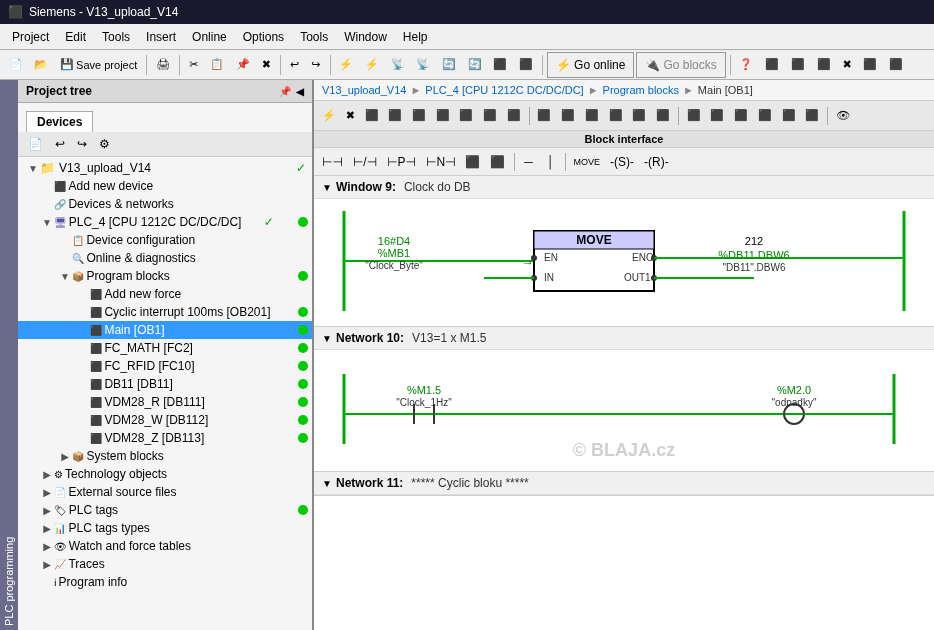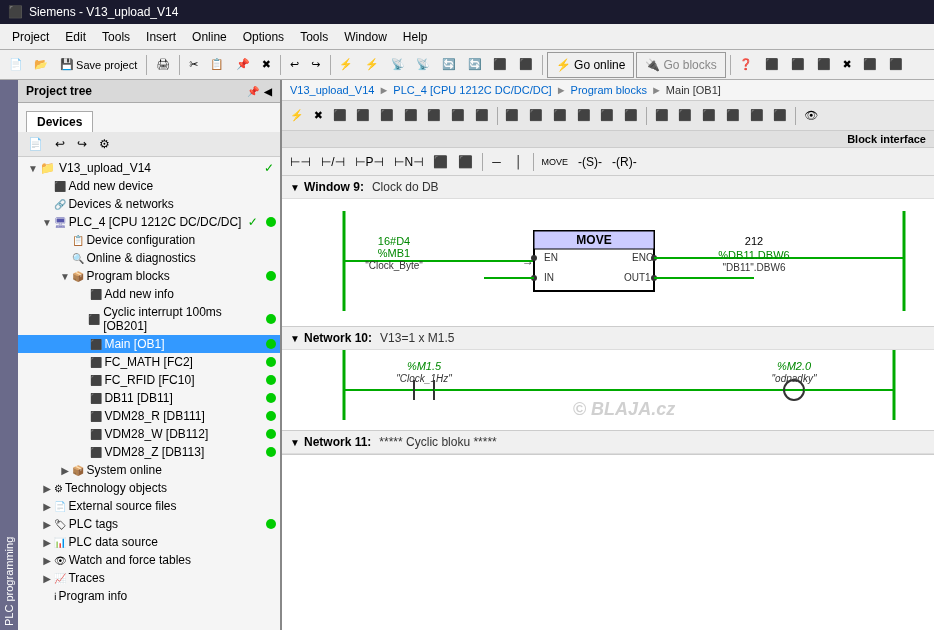--- a/index.html
+++ b/index.html
@@ -53,37 +53,37 @@
     .breadcrumb-sep { color: #888; }
     .breadcrumb-item { color: #0066cc; cursor: pointer; }
     .breadcrumb-item:last-child { color: #333; cursor: default; }
     
     
     .content-toolbar { background: #e8e8e8; height: 30px; display: flex; align-items: center; padding: 0 4px; gap: 2px; border-bottom: 1px solid #ccc; }
     .ct-btn { height: 22px; padding: 0 3px; background: none; border: 1px solid transparent; cursor: pointer; font-size: 11px; display: flex; align-items: center; }
     .ct-separator { width: 1px; height: 18px; background: #aaa; margin: 0 2px; }
     
     
-    .block-interface-bar { background: #e0e0e0; text-align: right; padding: 2px 8px; font-size: 11px; font-weight: bold; border-bottom: 1px solid #ccc; }
+    .block-interface-bar { background: #e0e0e0; text-align: center; padding: 2px 8px; font-size: 11px; font-weight: bold; border-bottom: 1px solid #ccc; }
     
     
     .lad-toolbar { background: #f0f0f0; height: 28px; display: flex; align-items: center; padding: 0 4px; gap: 2px; border-bottom: 1px solid #ccc; }
     .lad-btn { height: 22px; min-width: 20px; padding: 0 3px; background: none; border: 1px solid transparent; cursor: pointer; font-size: 12px; display: flex; align-items: center; justify-content: center; }
     .lad-sep { width: 1px; height: 18px; background: #aaa; margin: 0 2px; }
     
     
     .network-content { flex: 1; overflow-y: auto; background: white; }
     
     .network { border-bottom: 1px solid #ccc; }
     .network-header { display: flex; align-items: center; padding: 4px 8px; background: #f0f0f0; border-bottom: 1px solid #ddd; }
     .network-expand { width: 14px; font-size: 10px; cursor: pointer; }
     .network-title { font-weight: bold; font-size: 12px; margin-right: 8px; }
     .network-comment { font-size: 12px; color: #333; }
     
-    .network-body { padding: 8px 16px; position: relative; min-height: 80px; margin-left: 32px; }
+    .network-body { padding: 8px 16px; position: relative; min-height: 80px; }
     
     
     ::-webkit-scrollbar { width: 12px; height: 12px; }
     ::-webkit-scrollbar-track { background: #f0f0f0; }
     ::-webkit-scrollbar-thumb { background: #aaa; border: 2px solid #f0f0f0; }
     
     .go-online-btn { display: flex; align-items: center; gap: 3px; padding: 2px 8px; background: #f0f0f0; border: 1px solid #999; cursor: pointer; font-size: 12px; height: 26px; }
     .go-offline-btn { display: flex; align-items: center; gap: 3px; padding: 2px 8px; background: #f0f0f0; border: 1px solid #999; cursor: pointer; font-size: 12px; height: 26px; color: #888; }
   </style>
 </head>
@@ -247,21 +247,21 @@
         <span class="expand-icon">▼</span>
         <span style="font-size:10px;color:#aa5500;margin-right:2px">📦</span>
         <span>Program blocks</span>
         <span class="status-dot status-green" style="margin-left:auto"></span>
       </div>
 
       <div class="tree-item">
         <span class="indent" style="width:54px"></span>
         <span class="expand-icon"></span>
         <span style="font-size:10px;margin-right:2px">⬛</span>
-        <span>Add new info</span>
+        <span>Add new force</span>
       </div>
 
       <div class="tree-item">
         <span class="indent" style="width:54px"></span>
         <span class="expand-icon"></span>
         <span style="font-size:10px;color:#5555aa;margin-right:2px">⬛</span>
         <span>Cyclic interrupt 100ms [OB201]</span>
         <span class="status-dot status-green" style="margin-left:auto"></span>
       </div>
 
@@ -318,21 +318,21 @@
         <span class="expand-icon"></span>
         <span style="font-size:10px;color:#5555aa;margin-right:2px">⬛</span>
         <span>VDM28_Z [DB113]</span>
         <span class="status-dot status-green" style="margin-left:auto"></span>
       </div>
 
       <div class="tree-item">
         <span class="indent" style="width:36px"></span>
         <span class="expand-icon">▶</span>
         <span style="font-size:10px;color:#888;margin-right:2px">📦</span>
-        <span>System online</span>
+        <span>System blocks</span>
       </div>
 
       <div class="tree-item">
         <span class="indent" style="width:18px"></span>
         <span class="expand-icon">▶</span>
         <span style="font-size:10px;margin-right:2px">⚙</span>
         <span>Technology objects</span>
       </div>
 
       <div class="tree-item">
@@ -347,21 +347,21 @@
         <span class="expand-icon">▶</span>
         <span style="font-size:10px;margin-right:2px">🏷</span>
         <span>PLC tags</span>
         <span class="status-dot status-green" style="margin-left:auto"></span>
       </div>
 
       <div class="tree-item">
         <span class="indent" style="width:18px"></span>
         <span class="expand-icon">▶</span>
         <span style="font-size:10px;margin-right:2px">📊</span>
-        <span>PLC data source</span>
+        <span>PLC tags types</span>
       </div>
 
       <div class="tree-item">
         <span class="indent" style="width:18px"></span>
         <span class="expand-icon">▶</span>
         <span style="font-size:10px;margin-right:2px">👁</span>
         <span>Watch and force tables</span>
       </div>
 
       <div class="tree-item">
@@ -491,21 +491,21 @@
           </svg>
         </div>
       </div>
 
       <div class="network">
         <div class="network-header">
           <span class="network-expand">▼</span>
           <span class="network-title">Network 10:</span>
           <span class="network-comment">V13=1 x M1.5</span>
         </div>
-        <div class="network-body" style="padding: 0 20px; position: relative; font-style: italic;">
+        <div class="network-body" style="padding: 24px 20px; position: relative;">
           <svg width="570" height="70">
 
             <line x1="10" y1="0" x2="10" y2="70" stroke="#00aa00" stroke-width="3"></line>
 
             <line x1="560" y1="0" x2="560" y2="70" stroke="#00aa00" stroke-width="3"></line>
 
             <line x1="10" y1="40" x2="560" y2="40" stroke="#00aa00" stroke-width="2"></line>
 
             <text x="90" y="20" font-size="11" fill="#008800" text-anchor="middle" font-family="Arial">%M1.5</text>
             <text x="90" y="32" font-size="10" fill="#333" text-anchor="middle" font-family="Arial">"Clock_1Hz"</text>

